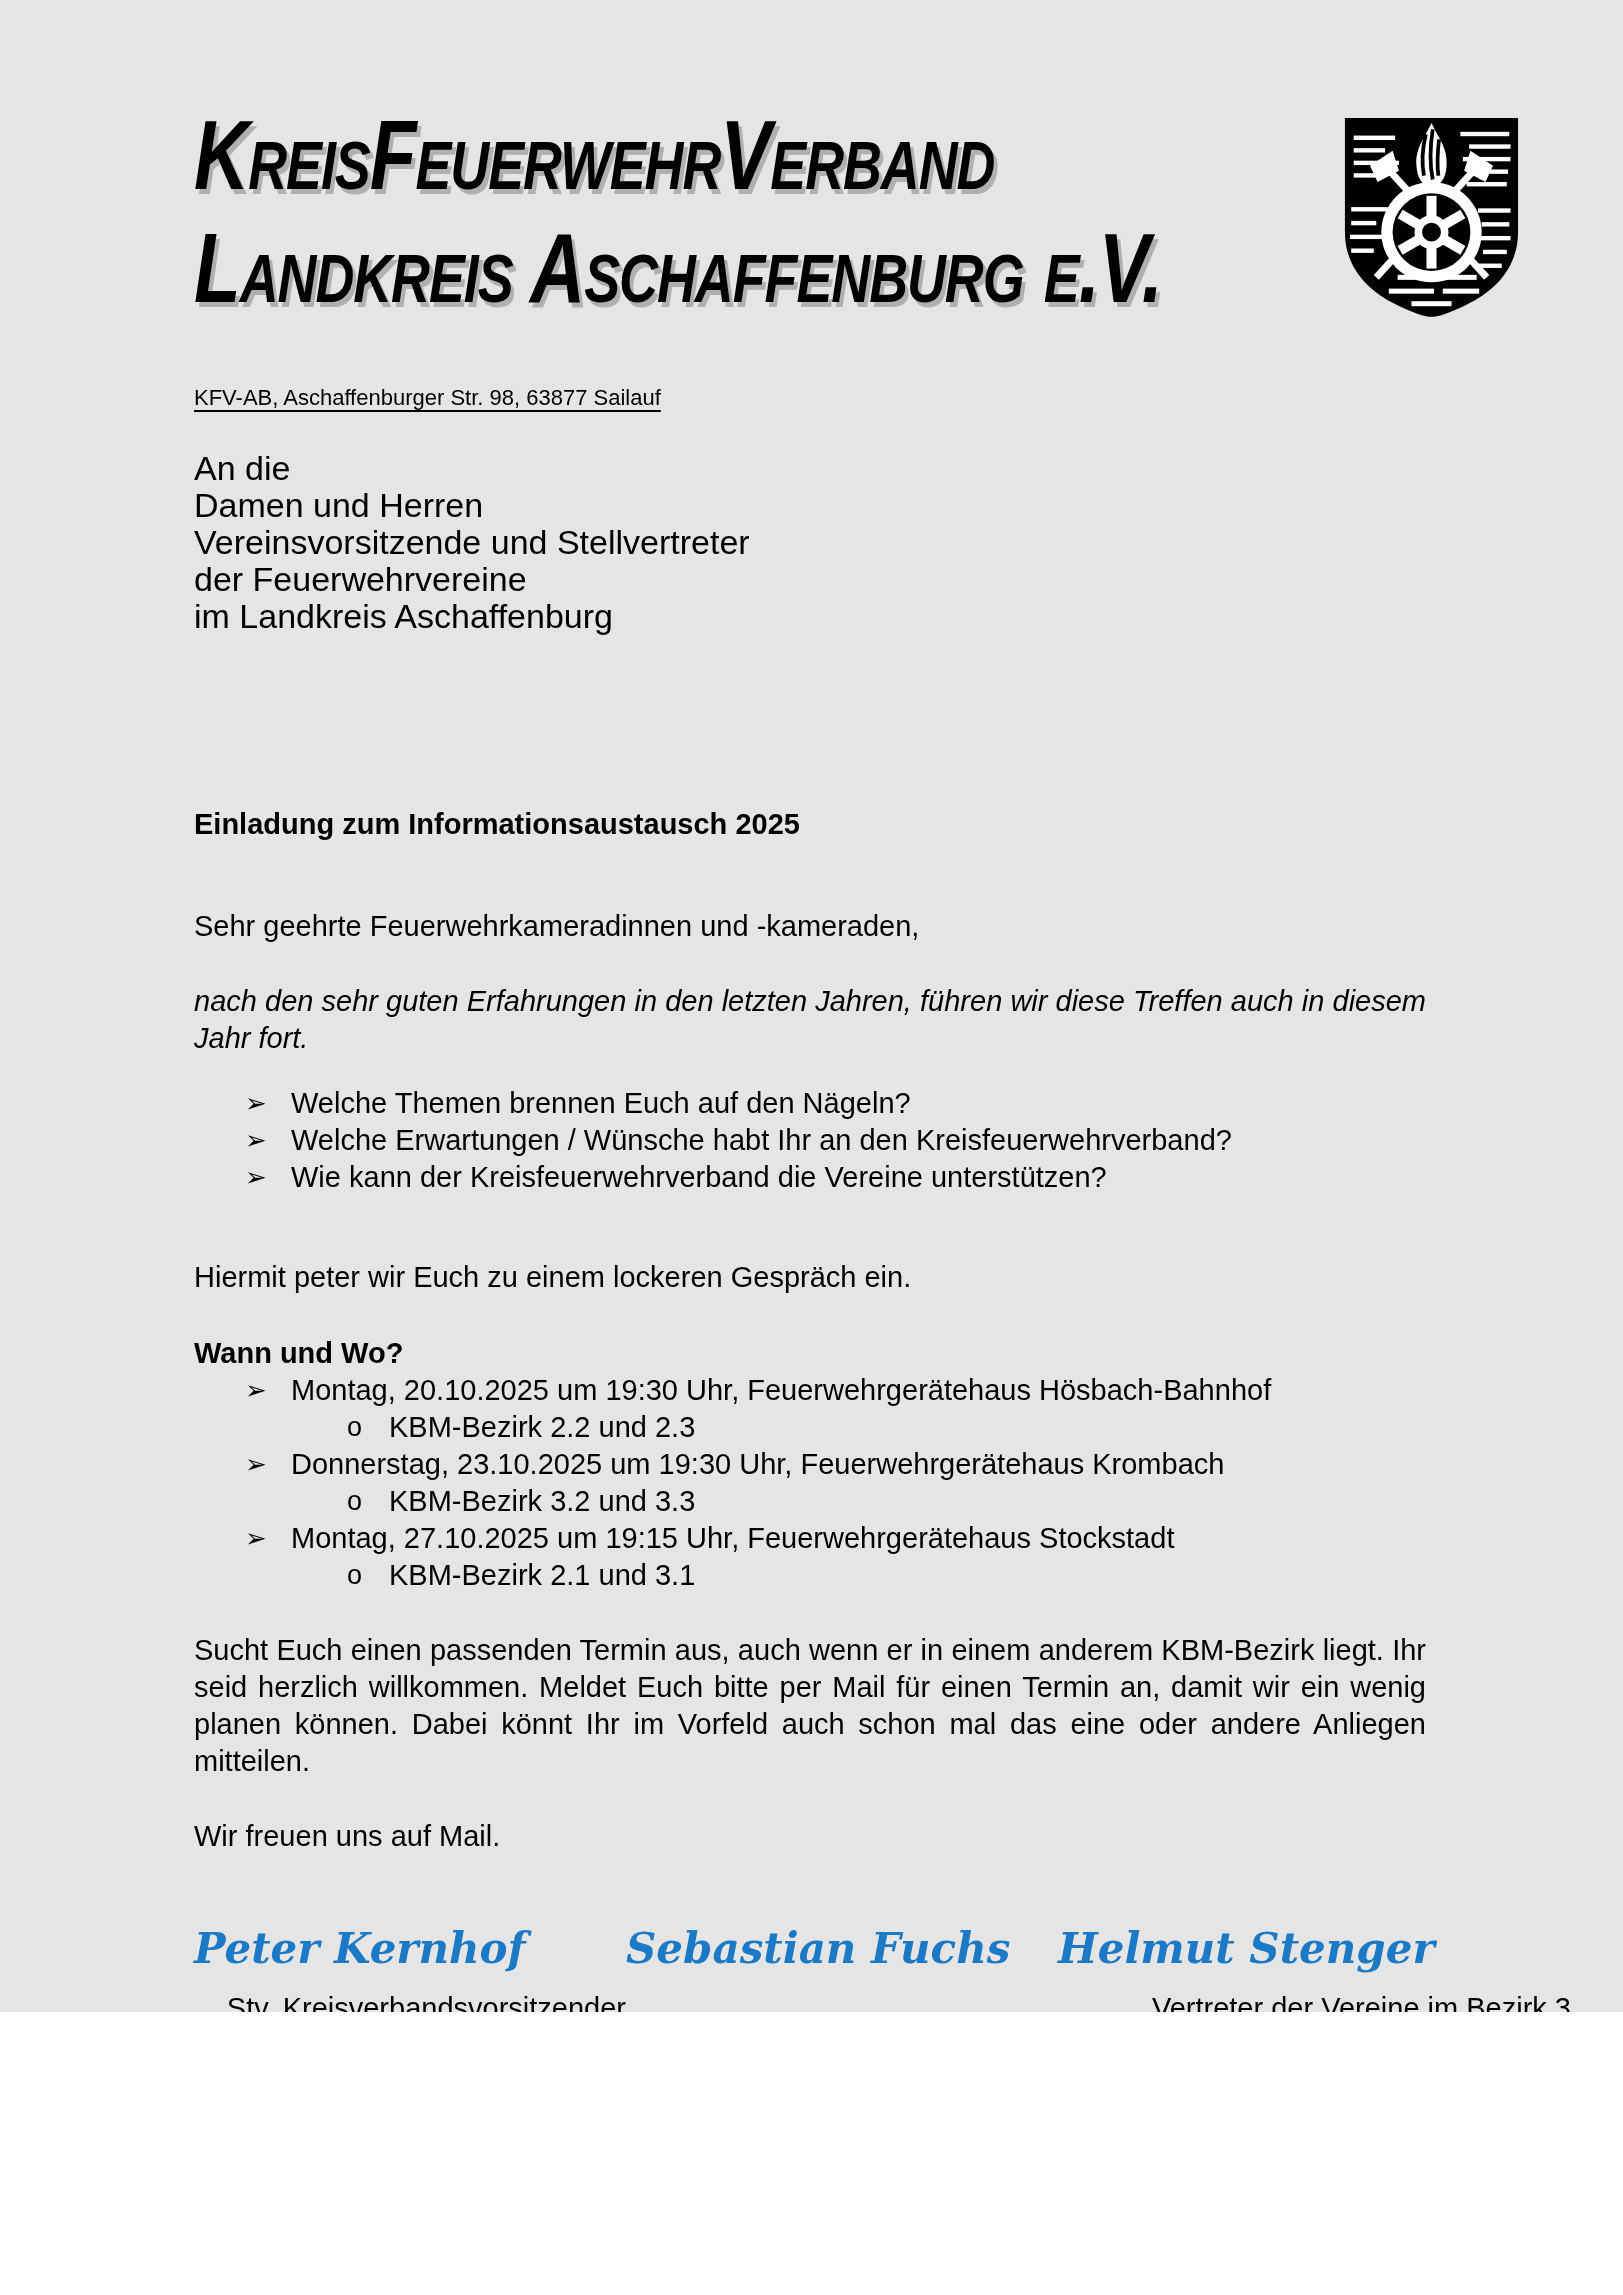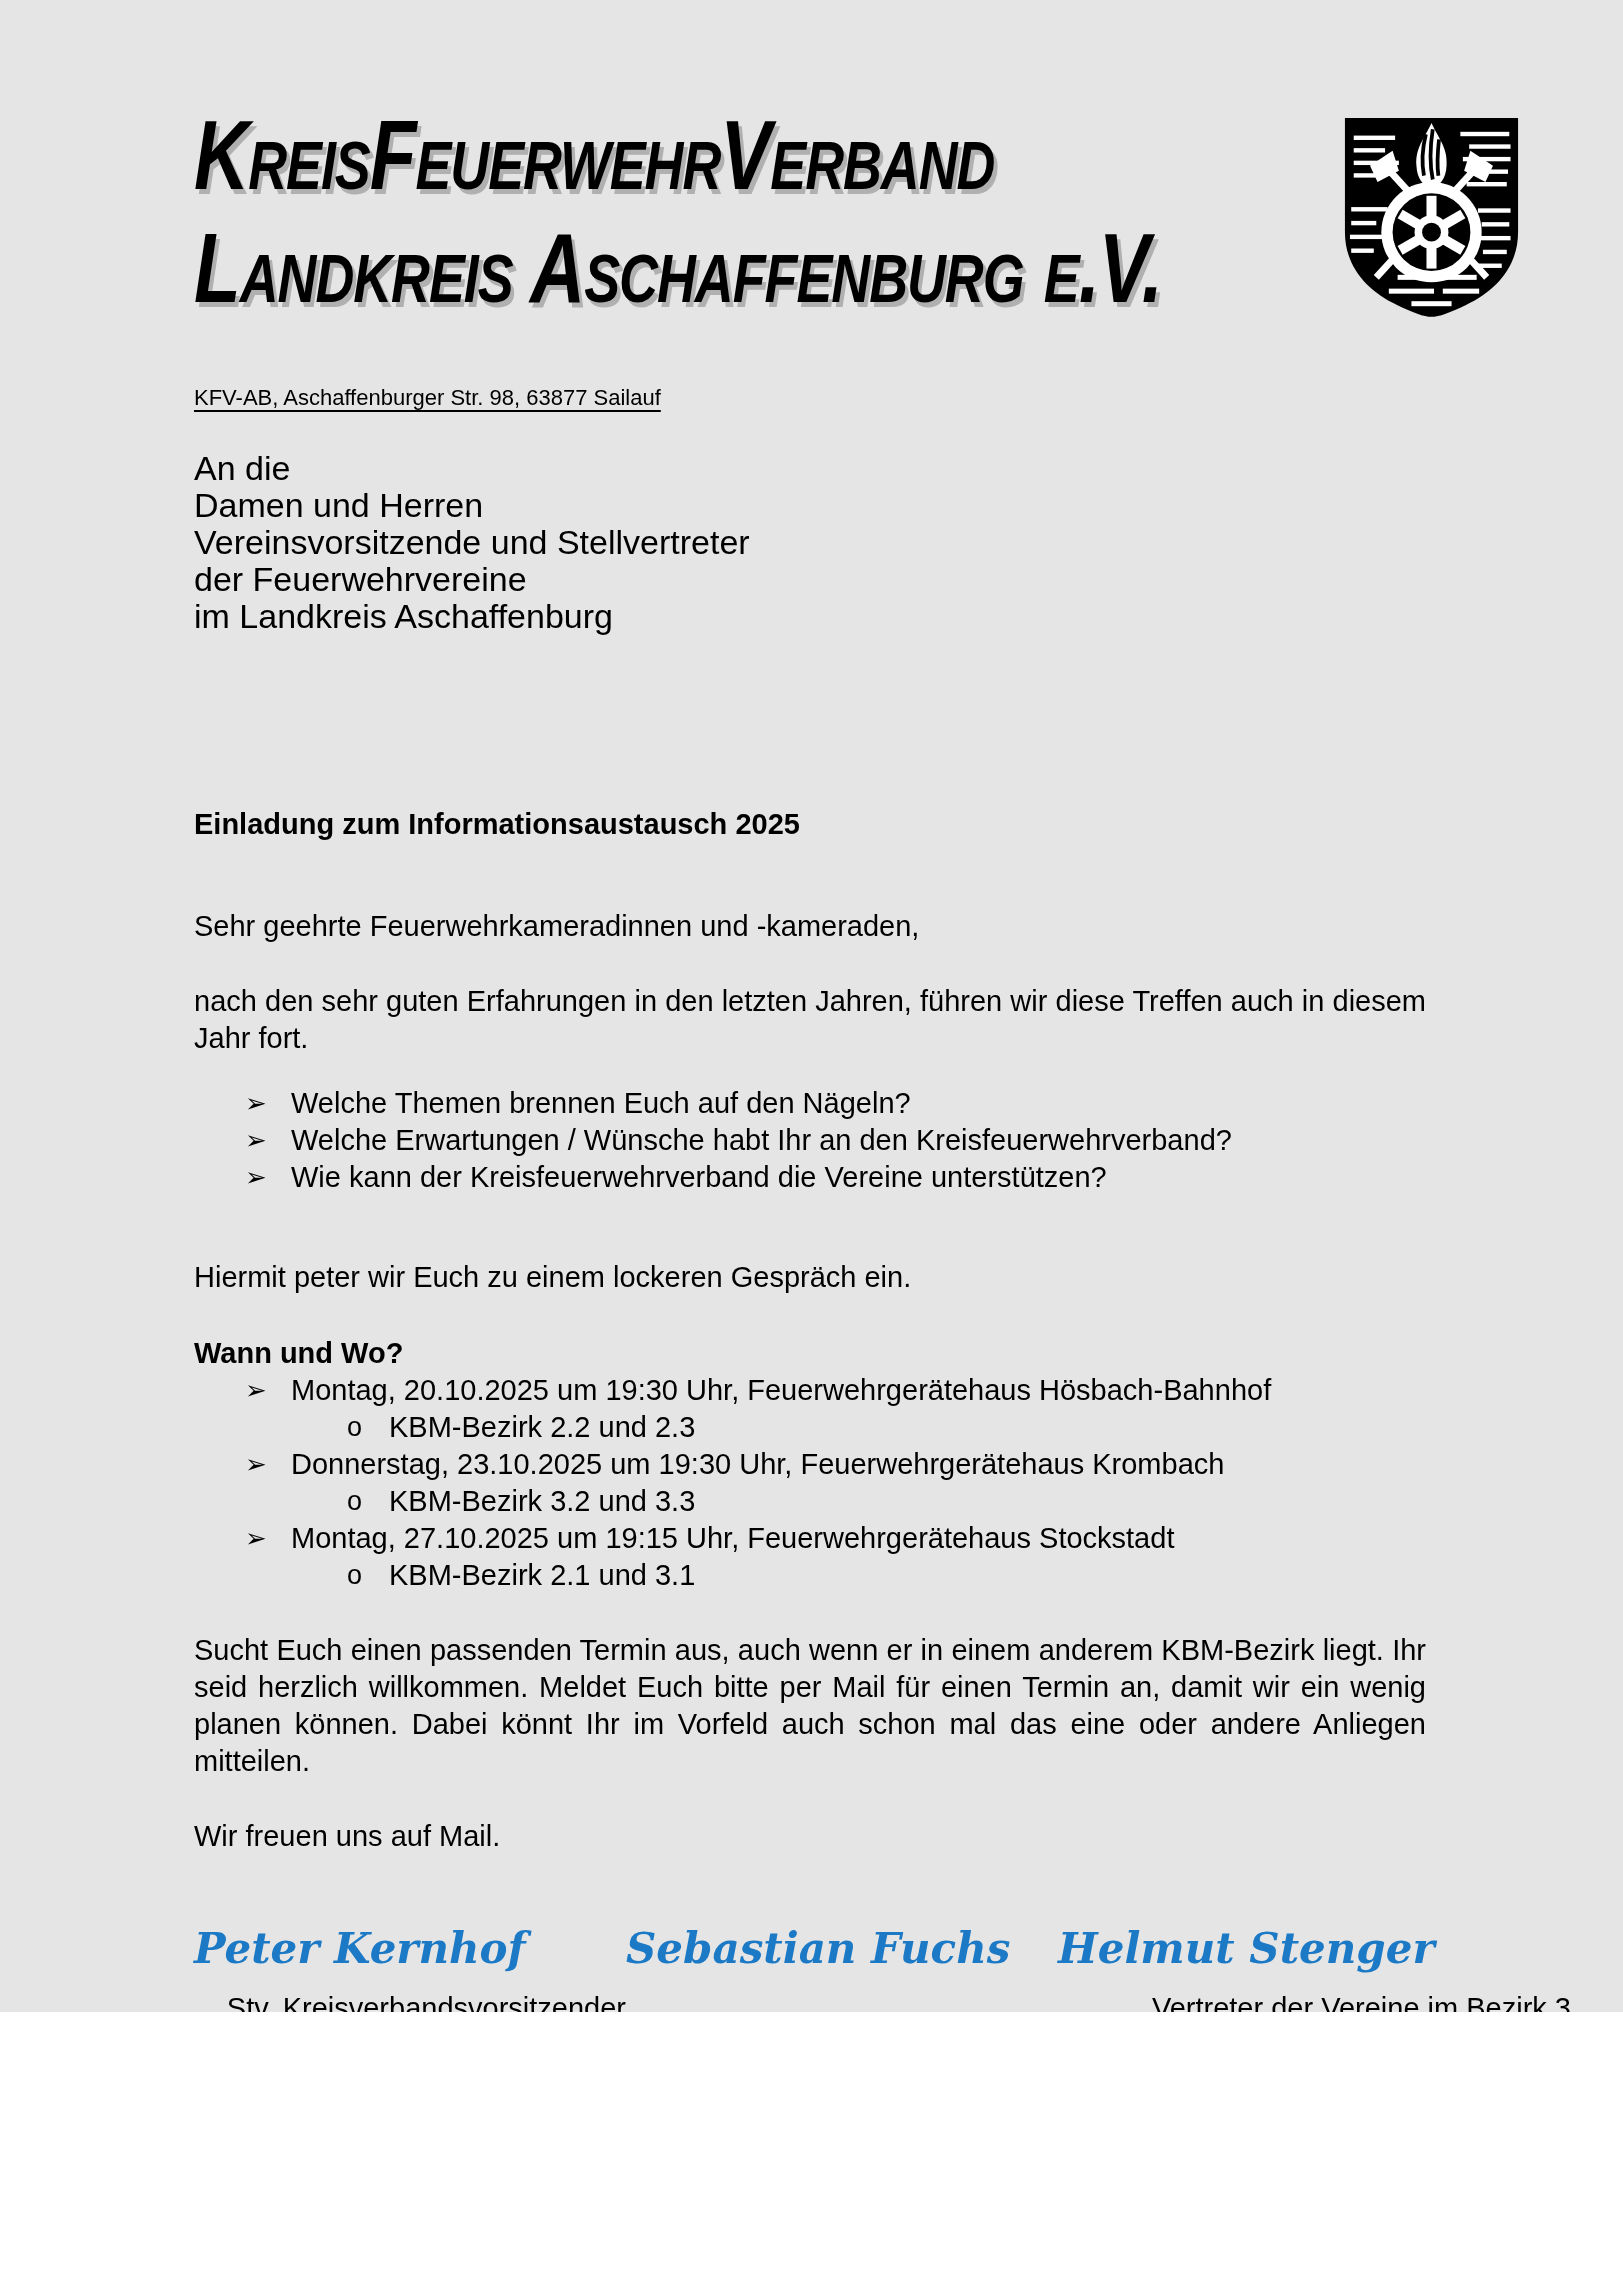--- a/index.html
+++ b/index.html
@@ -45,21 +45,21 @@
   .recipient{margin-top:37px;font-size:34px;line-height:37px;}
   .info-right{flex:1;font-size:29px;line-height:37px;}
   .phone-row{display:flex;align-items:baseline;}
   .phone-glyph{font-size:34px;margin-right:11.8px;}
   .email{color:var(--link_blue,#0000ff);text-decoration:underline;text-underline-offset:3.9px;cursor:pointer;}
   .date-line{margin-top:19.6px;}
   
   .letter-body{margin:0 197px 0 194px;font-size:29px;line-height:37px;}
   .subject{margin-top:171px;font-weight:bold;}
   .salutation{margin-top:65px;}
-  .para-justify{margin-top:38px;text-align:justify;}
+  .para-justify{margin-top:38px;text-align:justify;font-style:italic;}
   .questions{margin-top:27.5px;}
   .invite{margin-top:63px;}
   .when-heading{margin-top:39px;font-weight:bold;}
   .li{display:flex;}
   .li .marker{flex:none;}
   .l1{padding-left:51px;}
   .l1 .marker{width:46px;font-size:26px;}
   .l2{padding-left:153px;}
   .l2 .marker{width:42px;font-size:27px;}
   .li .txt{flex:1;}

